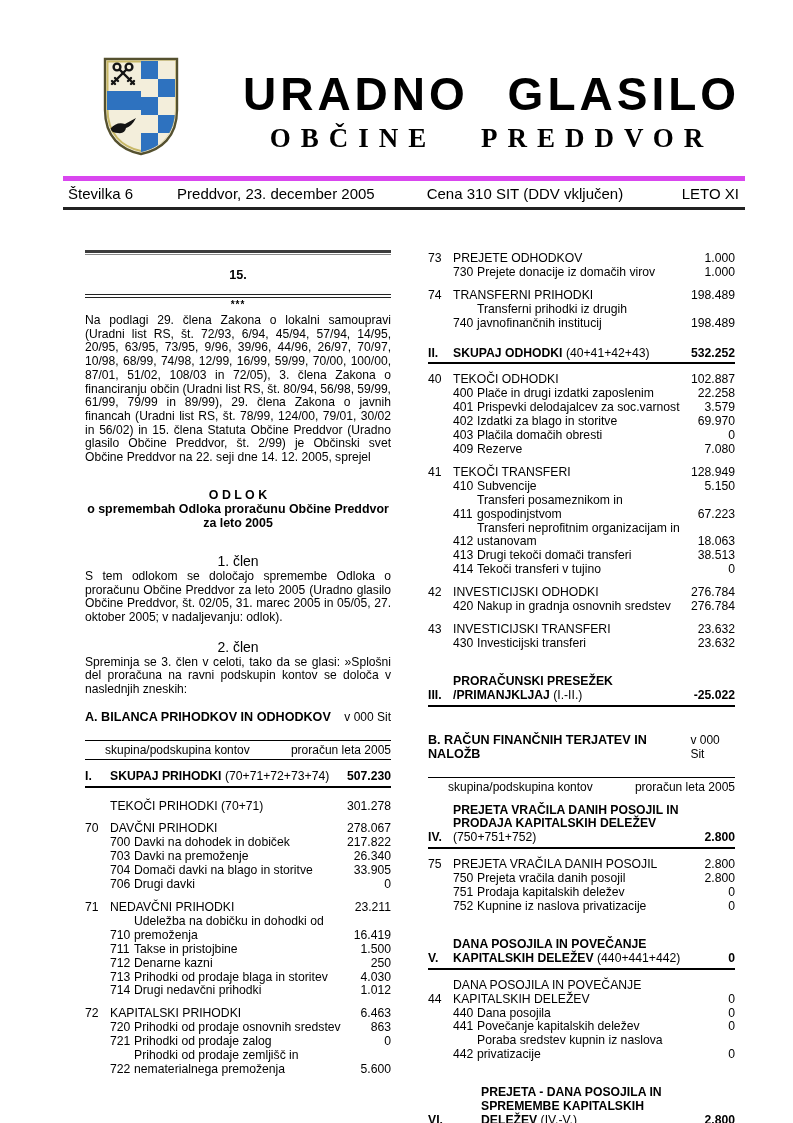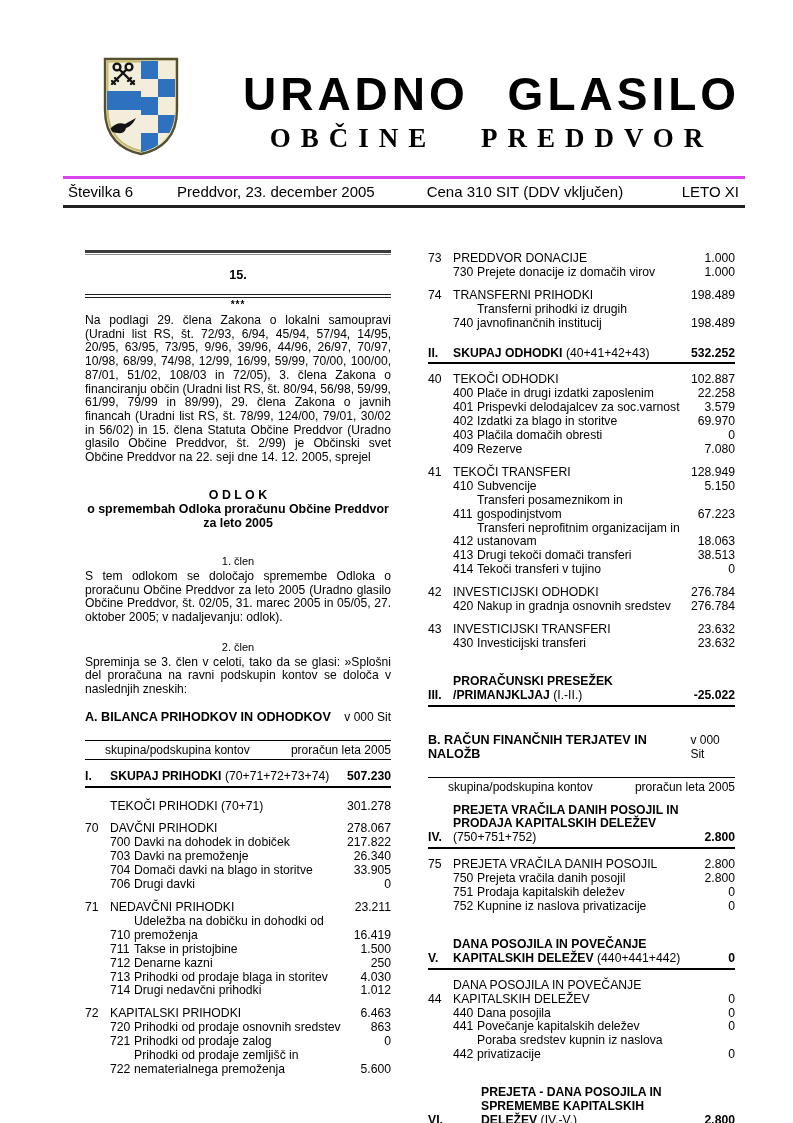--- a/index.html
+++ b/index.html
@@ -5,40 +5,40 @@
   html,body{margin:0;padding:0;background:#ffffff;}
   .page{position:relative;width:793px;height:1123px;background:#fff;overflow:hidden;
         font-family:"Liberation Sans",sans-serif;color:#000;}
 
   
   .logo{position:absolute;left:99px;top:52px;width:84px;height:106px;}
   .masthead{position:absolute;left:219px;top:70px;width:545px;text-align:center;}
   .mast1{font-size:46px;font-weight:bold;letter-spacing:4px;word-spacing:22px;line-height:48px;white-space:nowrap;}
   .mast2{font-size:27px;font-weight:bold;letter-spacing:10px;word-spacing:28px;line-height:30px;margin-top:5px;white-space:nowrap;font-family:Liberation Serif, serif;}
   .infobar{position:absolute;left:63px;top:176px;width:682px;
-           border-top:3px solid #d946ef;border-bottom:3px solid #222;
+           border-top:5px solid #d946ef;border-bottom:3px solid #222;
            display:flex;align-items:baseline;padding:4px 0 5px 0;font-size:15px;}
   .infobar .ib1{margin-left:5px;}
   .infobar .ib2{margin-left:44px;}
   .infobar .ib3{margin-left:52px;}
   .infobar .ib4{margin-left:auto;margin-right:6px;}
 
   
   .col-left {position:absolute;left:85px;top:250px;width:306px;}
   .col-right{position:absolute;left:428px;top:250px;width:307px;}
 
   
   .rule-a{height:1px;border-top:3px solid #3c3c3c;border-bottom:1px solid #8a8a8a;}
   .rule-b{height:2px;border-top:1px solid #222;border-bottom:1px solid #222;margin-top:12px;}
   .article-no{text-align:center;font-weight:bold;font-size:12.6px;margin-top:13px;}
   .stars{text-align:center;font-weight:bold;font-size:10px;letter-spacing:1px;line-height:9px;margin-top:2px;}
   .para{margin:0;text-align:justify;font-size:12.1px;line-height:13.7px;}
   .intro{margin-top:5px;}
   .decree-title{margin-top:23px;text-align:center;font-weight:bold;font-size:12.4px;line-height:14.2px;}
-  .clen-h{margin-top:25px;text-align:center;font-size:11px;line-height:13.7px;}
+  .clen-h{margin-top:25px;text-align:center;font-size:14px;line-height:13.7px;}
   .clen-h.second{margin-top:16px;}
   .clen-p{margin-top:1px;}
 
   
   .tbl-head{margin-top:13px;}
   .t-row1{display:flex;justify-content:space-between;align-items:baseline;
           border-bottom:1px solid #000;padding-bottom:16px;}
   .t-title{font-weight:bold;font-size:12.6px;}
   .t-unit{font-size:12px;}
   .t-row2{display:flex;justify-content:space-between;font-size:12px;padding:2px 0 2px 20px;}
@@ -247,21 +247,21 @@
           <div class="c-label">Prihodki od prodaje zemljišč in nematerialnega premoženja</div>
           <span class="c-value">5.600</span>
         </div>
       </div>
   </div>
 
   <div class="col-right">
     <div class="rows rows-cont" id="rows-a-right">
         <div class="row group">
           <span class="c-num">73</span>
-          <div class="c-label">PREDDVOR DONACIJE</div>
+          <div class="c-label">PREJETE ODHODKOV</div>
           <span class="c-value">1.000</span>
         </div>
         <div class="row item">
           <span class="c-num"></span>
           <span class="c-code">730</span>
           <div class="c-label">Prejete donacije iz domačih virov</div>
           <span class="c-value">1.000</span>
         </div>
         <div class="row group">
           <span class="c-num">74</span>

